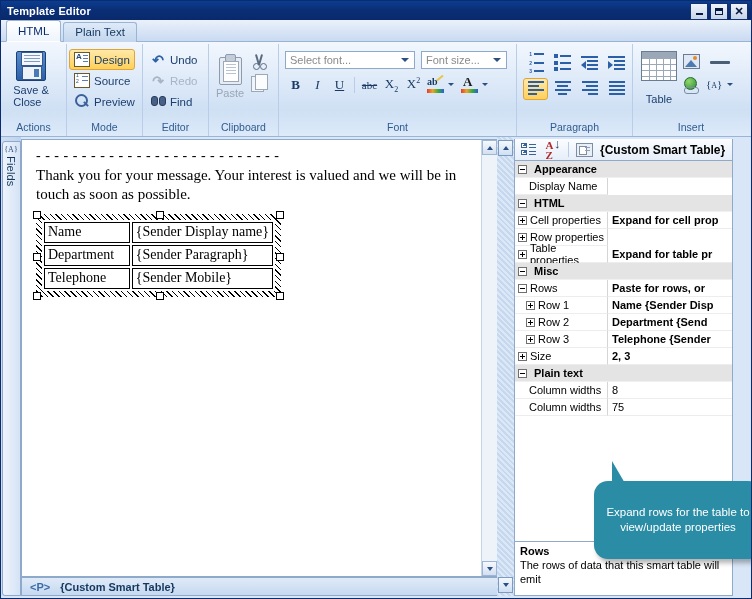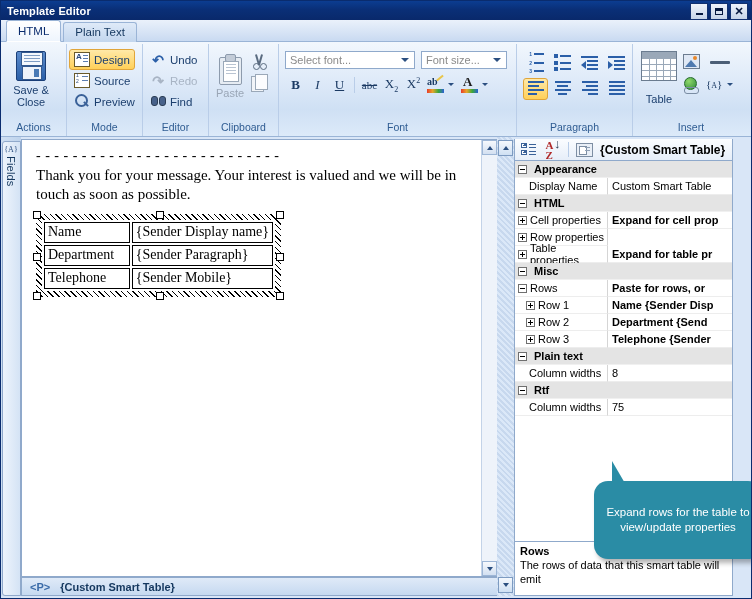--- a/index.html
+++ b/index.html
@@ -102,21 +102,21 @@
     text-align: center; font-size: 10.5px; color: #2f5c92;
     padding-bottom: 2px; height: 13px; line-height: 13px;
   }
 
   
   .bigbtn {
     width: 56px;
     display: flex; flex-direction: column; align-items: center;
     padding-top: 4px; cursor: default;
   }
-  .bigbtn .lbl { font-size: 11px; color: #1c3f6e; text-align: center; line-height: 12px; margin-top: 3px;}
+  .bigbtn .lbl { font-size: 11px; color: #1c3f6e; line-height: 12px; margin-top: 3px;}
 
   
   .ico-floppy { width: 30px; height: 30px; position: relative; }
   .ico-floppy .body { position:absolute; inset:0; background: linear-gradient(to bottom,#5c8ccc,#2a5fa8); border:1px solid #1b3f78; border-radius:2px;}
   .ico-floppy .lab { position:absolute; left:5px; top:1px; width:20px; height:12px; background:#f4f8fd; border:1px solid #33598f;}
   .ico-floppy .lab i { display:block; height:1px; background:#7f9dc4; margin:2px 2px 0 2px;}
   .ico-floppy .sh { position:absolute; left:6px; bottom:1px; width:18px; height:12px; background:#eef3fa; border:1px solid #33598f;}
   .ico-floppy .sh b { position:absolute; right:2px; top:2px; width:5px; height:8px; background:#4a7ab5; display:block;}
 
   .smallrow {
@@ -894,21 +894,20 @@
       <div class="grid">
 
         <div class="grow">
           <div class="gcat">
               <span class="expander"></span>
               <span>Appearance</span>
             </div>
         </div>
         <div class="grow">
           <div class="gname l2" style="padding-left:14px">Display Name</div>
-          <div class="gval">Custom Smart Table</div>
         </div>
 
         <div class="grow">
           <div class="gcat">
               <span class="expander"></span>
               <span>HTML</span>
             </div>
         </div>
         <div class="grow">
           <div class="gname" style="display:flex;align-items:center">
@@ -958,38 +957,39 @@
             </div>
           <div class="gval bold">Department {Send</div>
         </div>
         <div class="grow">
           <div class="gname" style="display:flex;align-items:center;padding-left:11px">
               <span class="expander plus"></span>
               <span>Row 3</span>
             </div>
           <div class="gval bold">Telephone {Sender</div>
         </div>
+        <div class="grow">
+          <div class="gname" style="display:flex;align-items:center">
+              <span class="expander plus"></span>
+              <span>Size</span>
+            </div>
+          <div class="gval bold">2, 3</div>
+        </div>
 
         <div class="grow">
           <div class="gcat">
               <span class="expander"></span>
               <span>Plain text</span>
             </div>
         </div>
         <div class="grow">
           <div class="gname" style="padding-left:14px">Column widths</div>
           <div class="gval">8</div>
         </div>
 
-        <div class="grow">
-          <div class="gcat">
-              <span class="expander"></span>
-              <span>Rtf</span>
-            </div>
-        </div>
         <div class="grow">
           <div class="gname" style="padding-left:14px">Column widths</div>
           <div class="gval">75</div>
         </div>
       </div>
 
       <div class="desc">
         <div class="t">Rows</div>
         <div>The rows of data that this smart table will emit</div>
       </div>

